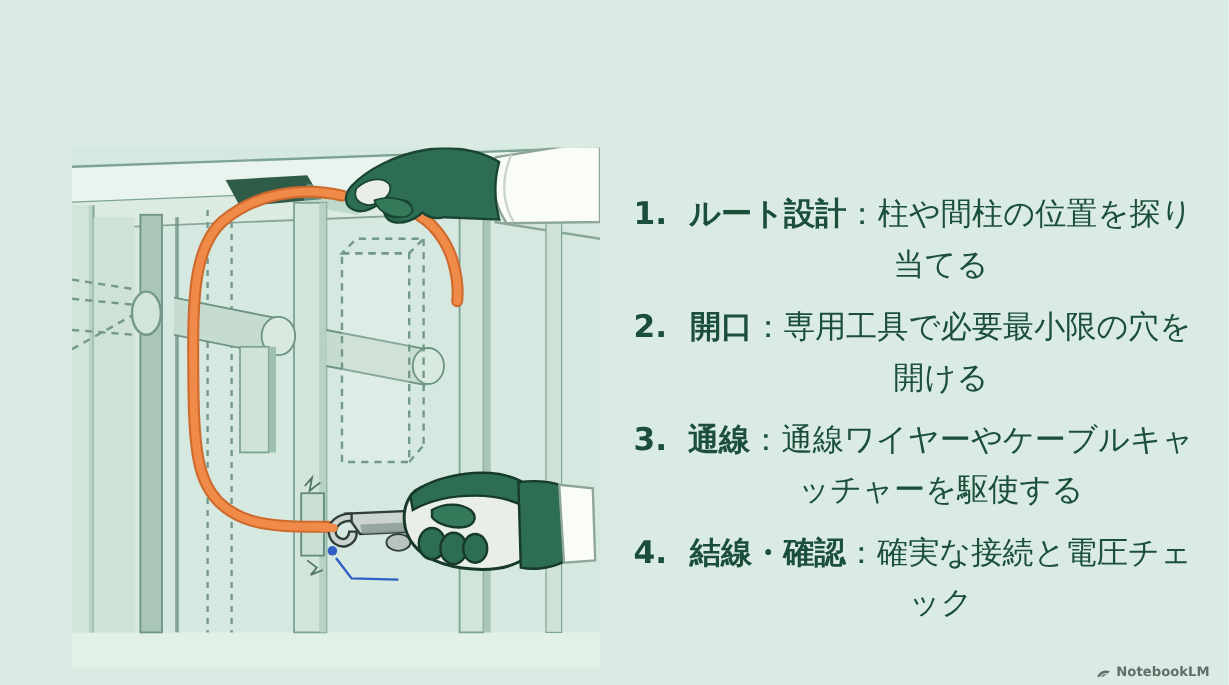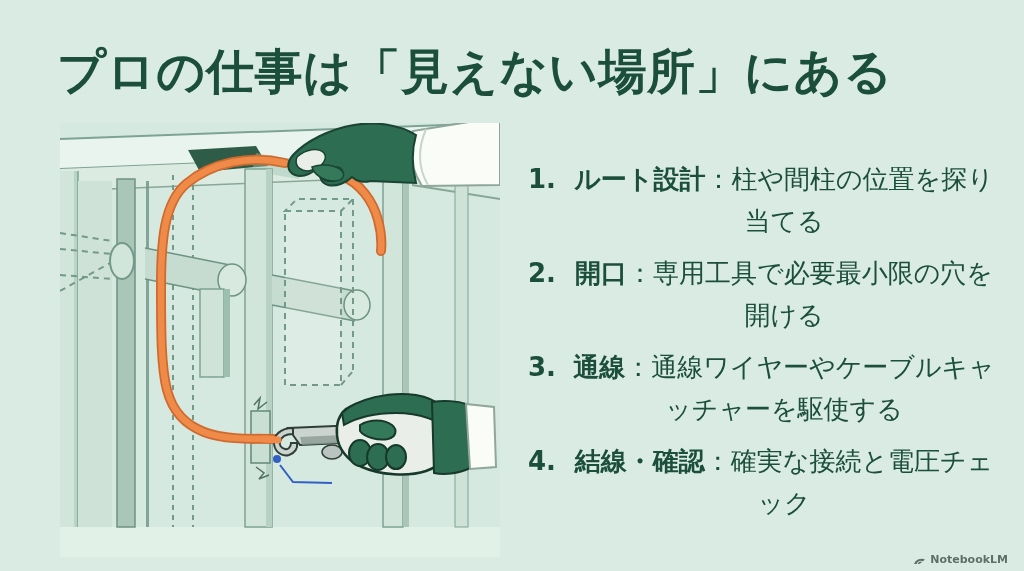--- a/index.html
+++ b/index.html
@@ -43,21 +43,20 @@
   .c-tool{fill:var(--tool,#ccd4d0);}
   .c-red{fill:var(--button-red,#c13a2a);}
   .c-blue-f{fill:var(--callout-blue,#3060c5);}
   .c-blue-s{stroke:var(--callout-blue,#3060c5);}
 </style>
 </head>
 <body>
 
 <div class="slide">
 
-  <h1 class="slide-title">プロの仕事は「見えない場所」にある</h1>
 
   <div class="illustration">
     <svg width="440" height="434" viewBox="0 0 440 434">
 
       <g>
         <rect x="0" y="0" width="440" height="434" fill="#d6e9e0"></rect>
         <rect x="0" y="404" width="440" height="30" fill="#e2f1e8"></rect>
       </g>
 
       <g>

